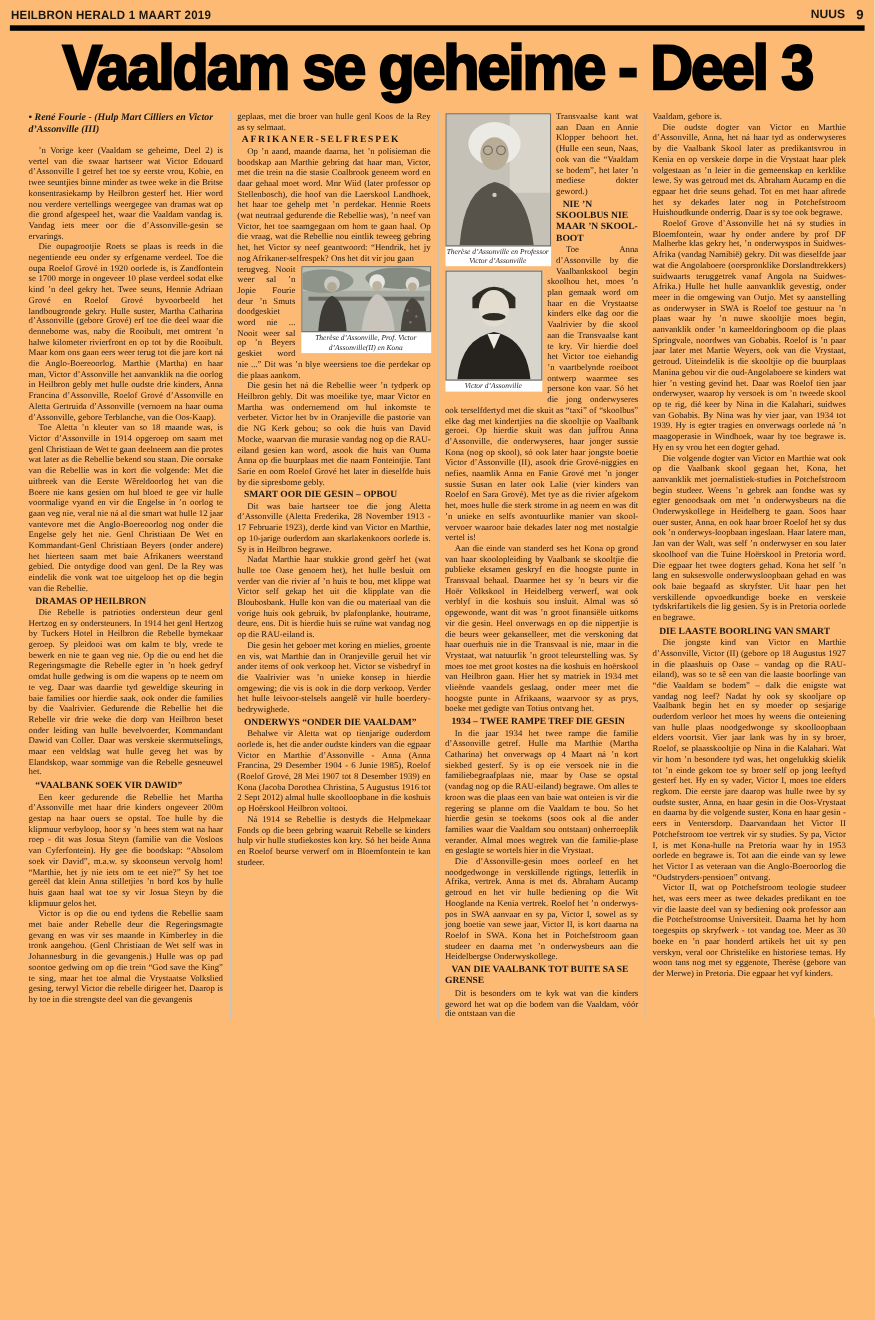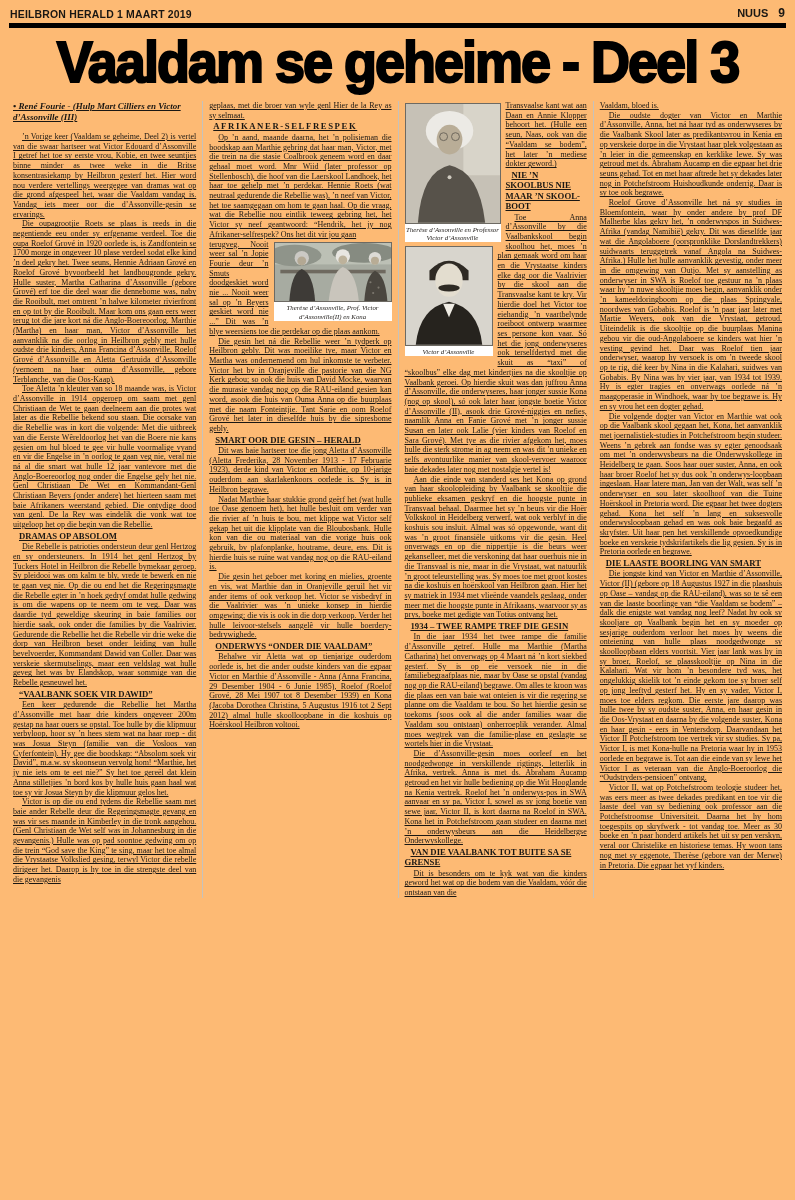--- a/index.html
+++ b/index.html
@@ -15,21 +15,21 @@
   .mh-section{font-size:11px;}
   .mh-page{font-size:12px;}
   .bar{height:5px;background:#000;margin:2px 9px 0;}
   
   .headline{
     font-family:"Liberation Sans",sans-serif;font-weight:bold;font-size:54px;line-height:58px;
     letter-spacing:-2px;text-align:center;margin:3px 6px 6px;color:#000;
     -webkit-text-stroke:2px #000;transform:scaleY(1.06);transform-origin:center top;white-space:nowrap;
   }
   
-  .content{display:grid;grid-template-columns:1fr 1fr 1fr 1fr;padding:6px 7px 0;text-decoration:underline;}
+  .content{display:grid;grid-template-columns:1fr 1fr 1fr 1fr;padding:6px 20px 0;}
   .col{min-width:0;padding:0 6px;box-sizing:border-box;}
   .col + .col{border-left:1px solid #c6c2bb;}
   .byline{font-size:9px;line-height:11px;font-weight:bold;font-style:italic;margin:0 0 9px;}
   .p{font-size:8px;line-height:9.7px;text-align:justify;text-indent:9px;margin:0;}
   .p.cont{text-indent:0;}
   .sub{font-size:8.7px;line-height:10.4px;font-weight:bold;margin:1px 0;text-indent:6px;}
   .sub.sp{letter-spacing:1.6px;text-indent:4px;}
   
   figure{margin:0;}
   .ph{background:#fff;}
@@ -55,29 +55,29 @@
 
   <h1 class="headline">Vaaldam se geheime - Deel 3</h1>
 
   <div class="content">
 
     <div class="col">
       <p class="byline">• René Fourie - (Hulp Mart Cilliers en Victor d’Assonville (III)</p>
       <p class="p">’n Vorige keer (Vaaldam se geheime, Deel 2) is vertel van die swaar hartseer wat Victor Edouard d’Assonville I getref het toe sy eerste vrou, Kobie, en twee seuntjies binne minder as twee weke in die Britse konsentrasiekamp by Heilbron gesterf het. Hier word nou verdere vertellings weergegee van dramas wat op die grond afgespeel het, waar die Vaaldam vandag is. Vandag iets meer oor die d’Assonville-gesin se ervarings.</p>
       <p class="p">Die oupagrootjie Roets se plaas is reeds in die negentiende eeu onder sy erfgename verdeel. Toe die oupa Roelof Grové in 1920 oorlede is, is Zandfontein se 1700 morge in ongeveer 10 plase verdeel sodat elke kind ’n deel gekry het. Twee seuns, Hennie Adriaan Grové en Roelof Grové byvoorbeeld het landbougronde gekry. Hulle suster, Martha Catharina d’Assonville (gebore Grové) erf toe die deel waar die dennebome was, naby die Rooibult, met omtrent ’n halwe kilometer rivierfront en op tot by die Rooibult. Maar kom ons gaan eers weer terug tot die jare kort ná die Anglo-Boereoorlog. Marthie (Martha) en haar man, Victor d’Assonville het aanvanklik na die oorlog in Heilbron gebly met hulle oudste drie kinders, Anna Francina d’Assonville, Roelof Grové d’Assonville en Aletta Gertruida d’Assonville (vernoem na haar ouma d’Assonville, gebore Terblanche, van die Oos-Kaap).</p>
       <p class="p">Toe Aletta ’n kleuter van so 18 maande was, is Victor d’Assonville in 1914 opgeroep om saam met genl Christiaan de Wet te gaan deelneem aan die protes wat later as die Rebellie bekend sou staan. Die oorsake van die Rebellie was in kort die volgende: Met die uitbreek van die Eerste Wêreldoorlog het van die Boere nie kans gesien om hul bloed te gee vir hulle voormalige vyand en vir die Engelse in ’n oorlog te gaan veg nie, veral nie ná al die smart wat hulle 12 jaar vantevore met die Anglo-Boereoorlog nog onder die Engelse gely het nie. Genl Christiaan De Wet en Kommandant-Genl Christiaan Beyers (onder andere) het hierteen saam met baie Afrikaners weerstand gebied. Die ontydige dood van genl. De la Rey was eindelik die vonk wat toe uitgeloop het op die begin van die Rebellie.</p>
-      <h3 class="sub">DRAMAS OP ABSOLOM</h3>
+      <h3 class="sub">DRAMAS OP HEILBRON</h3>
       <p class="p">Die Rebelle is patrioties ondersteun deur genl Hertzog en sy ondersteuners. In 1914 het genl Hertzog by Tuckers Hotel in Heilbron die Rebelle bymekaar geroep. Sy pleidooi was om kalm te bly, vrede te bewerk en nie te gaan veg nie. Op die ou end het die Regeringsmagte die Rebelle egter in ’n hoek gedryf omdat hulle gedwing is om die wapens op te neem om te veg. Daar was daardie tyd geweldige skeuring in baie families oor hierdie saak, ook onder die families by die Vaalrivier. Gedurende die Rebellie het die Rebelle vir drie weke die dorp van Heilbron beset onder leiding van hulle bevelvoerder, Kommandant Dawid van Coller. Daar was verskeie skermutselings, maar een veldslag wat hulle geveg het was by Elandskop, waar sommige van die Rebelle gesneuwel het.</p>
       <h3 class="sub">“VAALBANK SOEK VIR DAWID”</h3>
       <p class="p">Een keer gedurende die Rebellie het Martha d’Assonville met haar drie kinders ongeveer 200m gestap na haar ouers se opstal. Toe hulle by die klipmuur verbyloop, hoor sy ’n hees stem wat na haar roep - dit was Josua Steyn (familie van die Vosloos van Cyferfontein). Hy gee die boodskap: “Absolom soek vir David”, m.a.w. sy skoonseun vervolg hom! “Marthie, het jy nie iets om te eet nie?” Sy het toe gereël dat klein Anna stilletjies ’n bord kos by hulle huis gaan haal wat toe sy vir Josua Steyn by die klipmuur gelos het.</p>
       <p class="p">Victor is op die ou end tydens die Rebellie saam met baie ander Rebelle deur die Regeringsmagte gevang en was vir ses maande in Kimberley in die tronk aangehou. (Genl Christiaan de Wet self was in Johannesburg in die gevangenis.) Hulle was op pad soontoe gedwing om op die trein “God save the King” te sing, maar het toe almal die Vrystaatse Volkslied gesing, terwyl Victor die rebelle dirigeer het. Daarop is hy toe in die strengste deel van die gevangenis</p>
     </div>
 
     <div class="col">
-      <p class="p cont">geplaas, met die broer van wyle genl Hier de la Rey as sy selmaat.</p>
+      <p class="p cont">geplaas, met die broer van hulle genl Koos de la Rey as sy selmaat.</p>
       <h3 class="sub sp">AFRIKANER-SELFRESPEK</h3>
       <p class="p">Op ’n aand, maande daarna, het ’n polisieman die boodskap aan Marthie gebring dat haar man, Victor, met die trein na die stasie Coalbrook geneem word en daar gehaal moet word. Mnr Wiid (later professor op Stellenbosch), die hoof van die Laerskool Landhoek, het haar toe gehelp met ’n perdekar. Hennie Roets (wat neutraal gedurende die Rebellie was), ’n neef van Victor, het toe saamgegaan om hom te gaan haal. Op die vraag, wat die Rebellie nou eintlik teweeg gebring het, het Victor sy neef geantwoord: “Hendrik, het jy nog Afrikaner-selfrespek? Ons het dit vir jou gaan</p>
 
       <figure class="ph ph3">
         <svg class="photo" viewBox="0 0 130 66" preserveAspectRatio="none">
           <rect width="130" height="66" fill="#a7aba1"></rect>
           <rect width="130" height="24" fill="#bcc0b5"></rect>
           <ellipse cx="22" cy="14" rx="30" ry="12" fill="#8f948a"></ellipse>
           <ellipse cx="100" cy="11" rx="36" ry="11" fill="#868b81"></ellipse>
           <rect x="6" y="30" width="118" height="4" fill="#6e695f"></rect>
@@ -92,26 +92,27 @@
           <path d="M100 66 Q102 36 112 31 Q124 36 126 66 Z" fill="#4a463f"></path>
           <circle cx="107" cy="44" r="1.2" fill="#7d786f"></circle>
           <circle cx="116" cy="50" r="1.2" fill="#7d786f"></circle>
           <circle cx="110" cy="56" r="1.2" fill="#7d786f"></circle>
         </svg>
         <figcaption class="cap">Therèse d’Assonville, Prof. Victor d’Assonville(II) en Kona</figcaption>
       </figure>
 
       <p class="p cont">terugveg. Nooit weer sal ’n Jopie Fourie deur ’n Smuts doodgeskiet word nie ... Nooit weer sal op ’n Beyers geskiet word nie ...” Dit was ’n blye weersiens toe die perdekar op die plaas aankom.</p>
       <p class="p">Die gesin het ná die Rebellie weer ’n tydperk op Heilbron gebly. Dit was moeilike tye, maar Victor en Martha was ondernemend om hul inkomste te verbeter. Victor het bv in Oranjeville die pastorie van die NG Kerk gebou; so ook die huis van David Mocke, waarvan die murasie vandag nog op die RAU-eiland gesien kan word, asook die huis van Ouma Anna op die buurplaas met die naam Fonteintjie. Tant Sarie en oom Roelof Grové het later in dieselfde huis by die sipresbome gebly.</p>
-      <h3 class="sub">SMART OOR DIE GESIN – HERALD</h3>
+      <h3 class="sub">SMART OOR DIE GESIN – OPBOU</h3>
       <p class="p">Dit was baie hartseer toe die jong Aletta d’Assonville (Aletta Frederika, 28 November 1913 - 17 Februarie 1923), derde kind van Victor en Marthie, op 10-jarige ouderdom aan skarlakenkoors oorlede is. Sy is in Heilbron begrawe.</p>
       <p class="p">Nadat Marthie haar stukkie grond geërf het (wat hulle toe Oase genoem het), het hulle besluit om verder van die rivier af ’n huis te bou, met klippe wat Victor self gekap het uit die klipplate van die Bloubosbank. Hulle kon van die ou materiaal van die vorige huis ook gebruik, bv plafonplanke, houtrame, deure, ens. Dit is hierdie huis se ruïne wat vandag nog op die RAU-eiland is.</p>
       <p class="p">Die gesin het geboer met koring en mielies, groente en vis, wat Marthie dan in Oranjeville geruil het vir ander items of ook verkoop het. Victor se visbedryf in die Vaalrivier was ’n unieke konsep in hierdie omgewing; die vis is ook in die dorp verkoop. Verder het hulle leivoor-stelsels aangelê vir hulle boerdery-bedrywighede.</p>
       <h3 class="sub">ONDERWYS “ONDER DIE VAALDAM”</h3>
       <p class="p">Behalwe vir Aletta wat op tienjarige ouderdom oorlede is, het die ander oudste kinders van die egpaar Victor en Marthie d’Assonville - Anna (Anna Francina, 29 Desember 1904 - 6 Junie 1985), Roelof (Roelof Grové, 28 Mei 1907 tot 8 Desember 1939) en Kona (Jacoba Dorothea Christina, 5 Augustus 1916 tot 2 Sept 2012) almal hulle skoolloopbane in die koshuis op Hoërskool Heilbron voltooi.</p>
+      <p class="p">Ná 1914 se Rebellie is destyds die Helpmekaar Fonds op die been gebring waaruit Rebelle se kinders hulp vir hulle studiekostes kon kry. Só het beide Anna en Roelof beurse verwerf om in Bloemfontein te kan studeer.</p>
     </div>
 
     <div class="col">
       <figure class="ph ph1">
         <svg class="photo" viewBox="0 0 95 120" preserveAspectRatio="none">
           <rect width="95" height="120" fill="#c6c1b6"></rect>
           <rect x="58" width="37" height="72" fill="#d8d4c9"></rect>
           <ellipse cx="44" cy="27" rx="24" ry="20" fill="#eceae5"></ellipse>
           <ellipse cx="44" cy="36" rx="13" ry="15" fill="#b9ad97"></ellipse>
           <circle cx="38" cy="33" r="4" fill="none" stroke="#6d675c" stroke-width="1"></circle>
@@ -139,21 +140,21 @@
       <p class="p">Toe Anna d’Assonville by die Vaalbankskool begin skoolhou het, moes ’n plan gemaak word om haar en die Vrystaatse kinders elke dag oor die Vaalrivier by die skool aan die Transvaalse kant te kry. Vir hierdie doel het Victor toe eiehandig ’n vaartbelynde roeiboot ontwerp waarmee ses persone kon vaar. Só het die jong onderwyseres ook terselfdertyd met die skuit as “taxi” of “skoolbus” elke dag met kindertjies na die skooltjie op Vaalbank geroei. Op hierdie skuit was dan juffrou Anna d’Assonville, die onderwyseres, haar jonger sussie Kona (nog op skool), só ook later haar jongste boetie Victor d’Assonville (II), asook drie Grové-niggies en nefies, naamlik Anna en Fanie Grové met ’n jonger sussie Susan en later ook Lalie (vier kinders van Roelof en Sara Grové). Met tye as die rivier afgekom het, moes hulle die sterk strome in ag neem en was dit ’n unieke en selfs avontuurlike manier van skool-vervoer waaroor baie dekades later nog met nostalgie vertel is!</p>
       <p class="p">Aan die einde van standerd ses het Kona op grond van haar skoolopleiding by Vaalbank se skooltjie die publieke eksamen geskryf en die hoogste punte in Transvaal behaal. Daarmee het sy ’n beurs vir die Hoër Volkskool in Heidelberg verwerf, wat ook verblyf in die koshuis sou insluit. Almal was só opgewonde, want dit was ’n groot finansiële uitkoms vir die gesin. Heel onverwags en op die nippertjie is die beurs weer gekanselleer, met die verskoning dat haar ouerhuis nie in die Transvaal is nie, maar in die Vrystaat, wat natuurlik ’n groot teleurstelling was. Sy moes toe met groot kostes na die koshuis en hoërskool van Heilbron gaan. Hier het sy matriek in 1934 met vlieënde vaandels geslaag, onder meer met die hoogste punte in Afrikaans, waarvoor sy as prys, boeke met gedigte van Totius ontvang het.</p>
       <h3 class="sub">1934 – TWEE RAMPE TREF DIE GESIN</h3>
       <p class="p">In die jaar 1934 het twee rampe die familie d’Assonville getref. Hulle ma Marthie (Martha Catharina) het onverwags op 4 Maart ná ’n kort siekbed gesterf. Sy is op eie versoek nie in die familiebegraafplaas nie, maar by Oase se opstal (vandag nog op die RAU-eiland) begrawe. Om alles te kroon was die plaas een van baie wat onteien is vir die regering se planne om die Vaaldam te bou. So het hierdie gesin se toekoms (soos ook al die ander families waar die Vaaldam sou ontstaan) onherroeplik verander. Almal moes wegtrek van die familie-plase en geslagte se wortels hier in die Vrystaat.</p>
       <p class="p">Die d’Assonville-gesin moes oorleef en het noodgedwonge in verskillende rigtings, letterlik in Afrika, vertrek. Anna is met ds. Abraham Aucamp getroud en het vir hulle bediening op die Wit Hooglande na Kenia vertrek. Roelof het ’n onderwys-pos in SWA aanvaar en sy pa, Victor I, sowel as sy jong boetie van sewe jaar, Victor II, is kort daarna na Roelof in SWA. Kona het in Potchefstroom gaan studeer en daarna met ’n onderwysbeurs aan die Heidelbergse Onderwyskollege.</p>
       <h3 class="sub">VAN DIE VAALBANK TOT BUITE SA SE GRENSE</h3>
       <p class="p">Dit is besonders om te kyk wat van die kinders geword het wat op die bodem van die Vaaldam, vóór die ontstaan van die</p>
     </div>
 
     <div class="col">
-      <p class="p cont">Vaaldam, bloed is.</p>
+      <p class="p cont">Vaaldam, gebore is.</p>
       <p class="p">Die oudste dogter van Victor en Marthie d’Assonville, Anna, het ná haar tyd as onderwyseres by die Vaalbank Skool later as predikantsvrou in Kenia en op verskeie dorpe in die Vrystaat haar plek volgestaan as ’n leier in die gemeenskap en kerklike lewe. Sy was getroud met ds. Abraham Aucamp en die egpaar het drie seuns gehad. Tot en met haar aftrede het sy dekades later nog in Potchefstroom Huishoudkunde onderrig. Daar is sy toe ook begrawe.</p>
       <p class="p">Roelof Grove d’Assonville het ná sy studies in Bloemfontein, waar hy onder andere by prof DF Malherbe klas gekry het, ’n onderwyspos in Suidwes-Afrika (vandag Namibië) gekry. Dit was dieselfde jaar wat die Angolaboere (oorspronklike Dorslandtrekkers) suidwaarts teruggetrek vanaf Angola na Suidwes-Afrika.) Hulle het hulle aanvanklik gevestig, onder meer in die omgewing van Outjo. Met sy aanstelling as onderwyser in SWA is Roelof toe gestuur na ’n plaas waar hy ’n nuwe skooltjie moes begin, aanvanklik onder ’n kameeldoringboom op die plaas Springvale, noordwes van Gobabis. Roelof is ’n paar jaar later met Martie Weyers, ook van die Vrystaat, getroud. Uiteindelik is die skooltjie op die buurplaas Manina gebou vir die oud-Angolaboere se kinders wat hier ’n vesting gevind het. Daar was Roelof tien jaar onderwyser, waarop hy versoek is om ’n tweede skool op te rig, dié keer by Nina in die Kalahari, suidwes van Gobabis. By Nina was hy vier jaar, van 1934 tot 1939. Hy is egter tragies en onverwags oorlede ná ’n maagoperasie in Windhoek, waar hy toe begrawe is. Hy en sy vrou het een dogter gehad.</p>
       <p class="p">Die volgende dogter van Victor en Marthie wat ook op die Vaalbank skool gegaan het, Kona, het aanvanklik met joernalistiek-studies in Potchefstroom begin studeer. Weens ’n gebrek aan fondse was sy egter genoodsaak om met ’n onderwysbeurs na die Onderwyskollege in Heidelberg te gaan. Soos haar ouer suster, Anna, en ook haar broer Roelof het sy dus ook ’n onderwys-loopbaan ingeslaan. Haar latere man, Jan van der Walt, was self ’n onderwyser en sou later skoolhoof van die Tuine Hoërskool in Pretoria word. Die egpaar het twee dogters gehad. Kona het self ’n lang en suksesvolle onderwysloopbaan gehad en was ook baie begaafd as skryfster. Uit haar pen het verskillende opvoedkundige boeke en verskeie tydskrifartikels die lig gesien. Sy is in Pretoria oorlede en begrawe.</p>
       <h3 class="sub">DIE LAASTE BOORLING VAN SMART</h3>
       <p class="p">Die jongste kind van Victor en Marthie d’Assonville, Victor (II) (gebore op 18 Augustus 1927 in die plaashuis op Oase – vandag op die RAU-eiland), was so te sê een van die laaste boorlinge van “die Vaaldam se bodem” – dalk die enigste wat vandag nog leef? Nadat hy ook sy skooljare op Vaalbank begin het en sy moeder op sesjarige ouderdom verloor het moes hy weens die onteiening van hulle plaas noodgedwonge sy skoolloopbaan elders voortsit. Vier jaar lank was hy in sy broer, Roelof, se plaasskooltjie op Nina in die Kalahari. Wat vir hom ’n besondere tyd was, het ongelukkig skielik tot ’n einde gekom toe sy broer self op jong leeftyd gesterf het. Hy en sy vader, Victor I, moes toe elders regkom. Die eerste jare daarop was hulle twee by sy oudste suster, Anna, en haar gesin in die Oos-Vrystaat en daarna by die volgende suster, Kona en haar gesin - eers in Ventersdorp. Daarvandaan het Victor II Potchefstroom toe vertrek vir sy studies. Sy pa, Victor I, is met Kona-hulle na Pretoria waar hy in 1953 oorlede en begrawe is. Tot aan die einde van sy lewe het Victor I as veteraan van die Anglo-Boeroorlog die “Oudstryders-pensioen” ontvang.</p>
       <p class="p">Victor II, wat op Potchefstroom teologie studeer het, was eers meer as twee dekades predikant en toe vir die laaste deel van sy bediening ook professor aan die Potchefstroomse Universiteit. Daarna het hy hom toegespits op skryfwerk - tot vandag toe. Meer as 30 boeke en ’n paar honderd artikels het uit sy pen verskyn, veral oor Christelike en historiese temas. Hy woon tans nog met sy eggenote, Therèse (gebore van der Merwe) in Pretoria. Die egpaar het vyf kinders.</p>
     </div>
 
   </div>
 </div>

